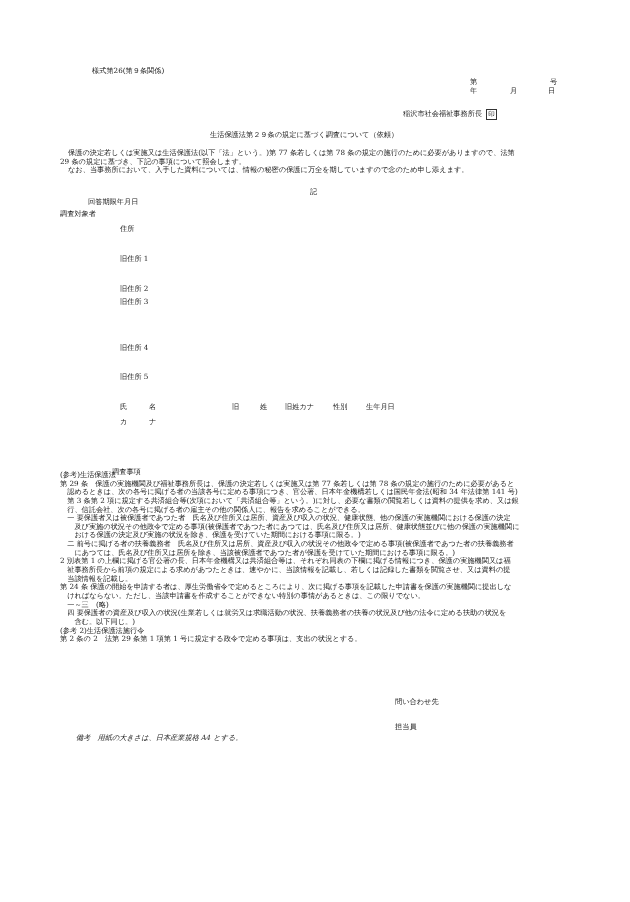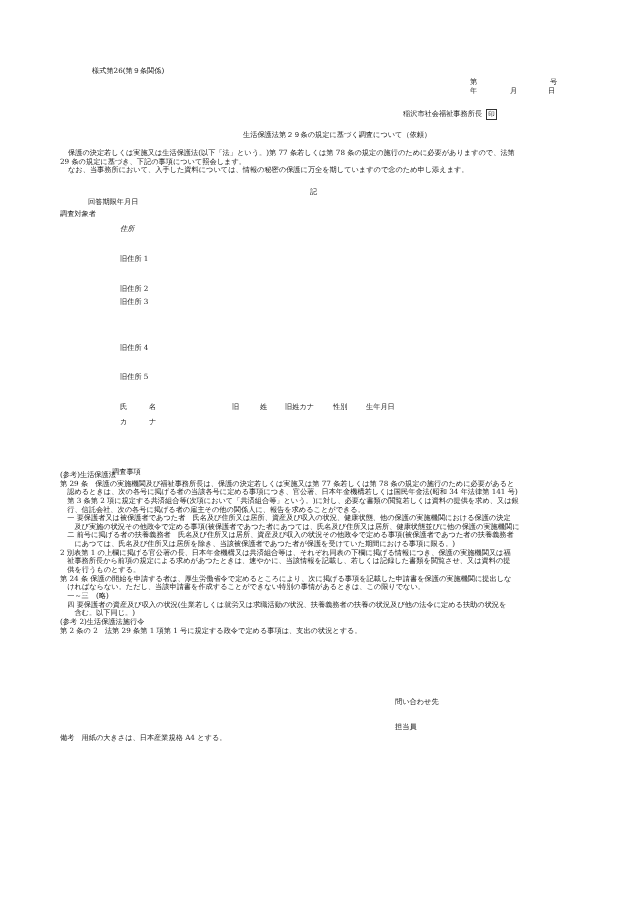--- a/index.html
+++ b/index.html
@@ -16,33 +16,33 @@
 <div class="abs" style="left:60px;top:67px;padding-left:32px;">様式第26(第９条関係)</div>
 <div class="abs" style="left:470px;top:78px;">第</div>
 <div class="abs" style="left:550px;top:78px;">号</div>
 <div class="abs" style="left:470px;top:87px;">年</div>
 <div class="abs" style="left:510px;top:87px;">月</div>
 <div class="abs" style="left:548px;top:87px;">日</div>
 <div class="abs" style="left:403px;top:109px;">
   <span>稲沢市社会福祉事務所長</span><span class="stamp">印</span>
 </div>
 
-<div class="abs" style="left:210px;top:131px;margin-left:33px;">生活保護法第２９条の規定に基づく調査について（依頼）</div>
+<div class="abs" style="left:210px;top:131px;">生活保護法第２９条の規定に基づく調査について（依頼）</div>
 
 <div class="para" style="top:141px;">
   <span class="line" style="padding-left:8px;margin-top:8px;">保護の決定若しくは実施又は生活保護法(以下「法」という。)第 77 条若しくは第 78 条の規定の施行のために必要がありますので、法第</span>
   <span class="line">29 条の規定に基づき、下記の事項について照会します。</span>
   <span class="line" style="padding-left:8px;">なお、当事務所において、入手した資料については、情報の秘密の保護に万全を期していますので念のため申し添えます。</span>
 </div>
 
 <div class="abs" style="left:310px;top:188px;">記</div>
 <div class="abs" style="left:80px;top:198px;margin-left:8px;">回答期限年月日</div>
 <div class="abs" style="left:60px;top:210px;">調査対象者</div>
 
-<div class="abs" style="left:120px;top:225px;font-style:italic;">住所</div>
+<div class="abs" style="left:120px;top:225px;">住所</div>
 <div class="abs" style="left:120px;top:255px;">旧住所 1</div>
 <div class="abs" style="left:120px;top:285px;">旧住所 2</div>
 <div class="abs" style="left:120px;top:298px;">旧住所 3</div>
 <div class="abs" style="left:120px;top:344px;">旧住所 4</div>
 <div class="abs" style="left:120px;top:373px;">旧住所 5</div>
 
 <div class="abs" style="left:120px;top:403px;">氏</div>
 <div class="abs" style="left:149px;top:403px;">名</div>
 <div class="abs" style="left:232px;top:403px;">旧</div>
 <div class="abs" style="left:260px;top:403px;">姓</div>
@@ -55,30 +55,31 @@
 <div class="abs" style="left:112px;top:468px;">調査事項</div>
 
 <div class="para" style="top:471px;">
   <span class="line">(参考)生活保護法</span>
   <span class="line">第 29 条　保護の実施機関及び福祉事務所長は、保護の決定若しくは実施又は第 77 条若しくは第 78 条の規定の施行のために必要があると</span>
   <span class="line">　認めるときは、次の各号に掲げる者の当該各号に定める事項につき、官公署、日本年金機構若しくは国民年金法(昭和 34 年法律第 141 号)</span>
   <span class="line">　第 3 条第 2 項に規定する共済組合等(次項において「共済組合等」という。)に対し、必要な書類の閲覧若しくは資料の提供を求め、又は銀</span>
   <span class="line">　行、信託会社、次の各号に掲げる者の雇主その他の関係人に、報告を求めることができる。</span>
   <span class="line">　一 要保護者又は被保護者であつた者　氏名及び住所又は居所、資産及び収入の状況、健康状態、他の保護の実施機関における保護の決定</span>
   <span class="line">　　及び実施の状況その他政令で定める事項(被保護者であつた者にあつては、氏名及び住所又は居所、健康状態並びに他の保護の実施機関に</span>
+  <span class="line">　　おける保護の決定及び実施の状況を除き、保護を受けていた期間における事項に限る。)</span>
   <span class="line">　二 前号に掲げる者の扶養義務者　氏名及び住所又は居所、資産及び収入の状況その他政令で定める事項(被保護者であつた者の扶養義務者</span>
   <span class="line">　　にあつては、氏名及び住所又は居所を除き、当該被保護者であつた者が保護を受けていた期間における事項に限る。)</span>
   <span class="line">2 別表第 1 の上欄に掲げる官公署の長、日本年金機構又は共済組合等は、それぞれ同表の下欄に掲げる情報につき、保護の実施機関又は福</span>
   <span class="line">　祉事務所長から前項の規定による求めがあつたときは、速やかに、当該情報を記載し、若しくは記録した書類を閲覧させ、又は資料の提</span>
-  <span class="line">　供を行うものとする。</span>
+  <span class="line">　当該情報を記載し。</span>
   <span class="line">第 24 条 保護の開始を申請する者は、厚生労働省令で定めるところにより、次に掲げる事項を記載した申請書を保護の実施機関に提出しな</span>
   <span class="line">　ければならない。ただし、当該申請書を作成することができない特別の事情があるときは、この限りでない。</span>
   <span class="line">　一～三　(略)</span>
   <span class="line">　四 要保護者の資産及び収入の状況(生業若しくは就労又は求職活動の状況、扶養義務者の扶養の状況及び他の法令に定める扶助の状況を</span>
   <span class="line">　　含む。以下同じ。)</span>
   <span class="line">(参考 2)生活保護法施行令</span>
   <span class="line">第 2 条の 2　法第 29 条第 1 項第 1 号に規定する政令で定める事項は、支出の状況とする。</span>
 </div>
 
 <div class="abs" style="left:395px;top:698px;">問い合わせ先</div>
 <div class="abs" style="left:395px;top:723px;">担当員</div>
 
-<div class="abs" style="left:60px;top:734px;">備考　用紙の大きさは、日本産業規格 A4 とする。</div>
+<div class="abs" style="left:76px;top:734px;font-style:italic;">備考　用紙の大きさは、日本産業規格 A4 とする。</div>
 
 </body></html>

